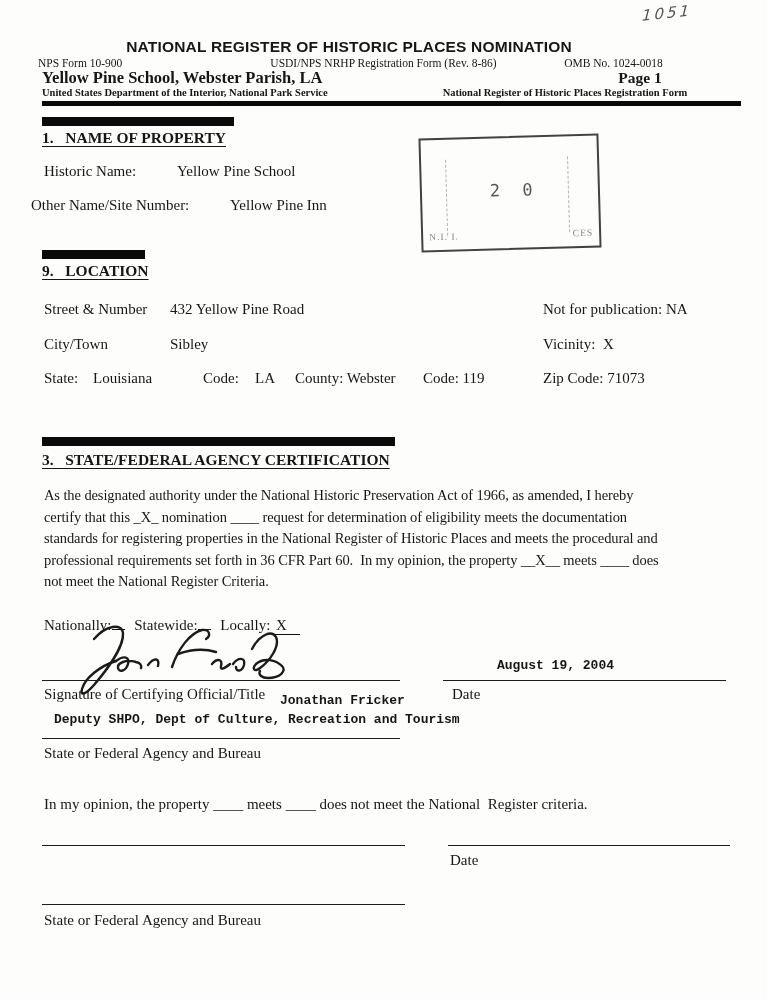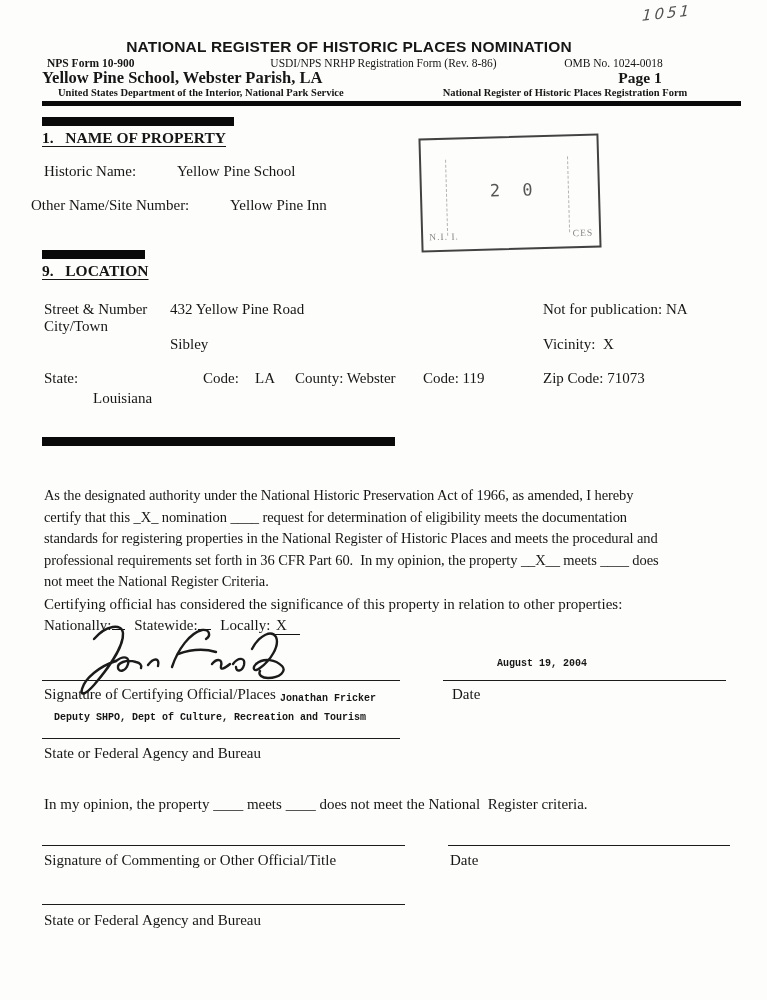--- a/index.html
+++ b/index.html
@@ -9,21 +9,21 @@
     font-family:"Liberation Serif", serif; font-size:15px;
   }
   .abs { position:absolute; }
   .bar { position:absolute; background:#0a0a0a; }
   .rule { position:absolute; border-bottom:1.7px solid #1c1c1c; height:0; }
   .heading {
     font-weight:bold; font-size:15.5px; white-space:pre;
     text-decoration:underline; text-underline-offset:3px; text-decoration-thickness:1.4px;
   }
   .sans { font-family:"Liberation Sans", sans-serif; }
-  .mono { font-family:"Liberation Mono", monospace; font-size:10px; font-weight:700; white-space:pre; }
+  .mono { font-family:"Liberation Mono", monospace; font-size:13px; font-weight:700; white-space:pre; }
   .small { font-size:10.5px; font-weight:700; }
   .meta { font-size:11.5px; }
   .pre { white-space:pre; }
   .par { white-space:pre-wrap; line-height:21.6px; font-size:14.5px; letter-spacing:-0.1px; }
   .blank { display:inline-block; width:13px; height:13px; border-bottom:1.5px solid #111; }
   .xund { display:inline-block; min-width:20px; border-bottom:1.5px solid #111; padding:0 4px 0 2px; }
   .right { text-align:center; }
   .stamp {
     position:absolute; left:420px; top:136px; width:176px; height:110px;
     border:2px solid rgba(25,25,25,0.82); transform:rotate(-1.6deg); background:transparent;
@@ -36,28 +36,28 @@
 </style>
 </head>
 <body>
 
 <div class="page">
 
   <div class="abs hand" style="left:642px; top:4px;">1051</div>
 
   <div class="abs sans" style="left:0; top:38px; width:698px; text-align:center; font-weight:bold; font-size:15.5px; letter-spacing:0.2px;">NATIONAL REGISTER OF HISTORIC PLACES NOMINATION</div>
 
-  <div class="abs meta" style="left:47px; top:57px;font-weight:bold;">NPS Form 10-900</div>
+  <div class="abs meta" style="left:38px; top:57px;">NPS Form 10-900</div>
   <div class="abs meta" style="left:0; top:57px; width:767px; text-align:center;">USDI/NPS NRHP Registration Form (Rev. 8-86)</div>
   <div class="abs meta right" style="left:487px; top:57px; width:253px;">OMB No. 1024-0018</div>
 
   <div class="abs" style="left:42px; top:68px; font-weight:bold; font-size:16.5px;">Yellow Pine School, Webster Parish, LA</div>
   <div class="abs right" style="left:540px; top:69px; width:200px; font-weight:bold; font-size:15.5px;">Page 1</div>
 
-  <div class="abs small" style="left:42px; top:87px;margin-left:16px;">United States Department of the Interior, National Park Service</div>
+  <div class="abs small" style="left:42px; top:87px;">United States Department of the Interior, National Park Service</div>
   <div class="abs small right" style="left:390px; top:87px; width:350px;">National Register of Historic Places Registration Form</div>
 
   <div class="bar" style="left:42px; top:101px; width:699px; height:4.5px;"></div>
 
   <div class="bar" style="left:42px; top:117px; width:192px; height:8.5px;"></div>
   <div class="abs heading" style="left:42px; top:129px;">1.   NAME OF PROPERTY</div>
 
   <div class="abs" style="left:44px; top:163px;">Historic Name:</div>
   <div class="abs" style="left:177px; top:163px;">Yellow Pine School</div>
 
@@ -72,41 +72,41 @@
     <div class="stamp-frag" style="right:6px;">CES</div>
   </div>
 
   <div class="bar" style="left:42px; top:250px; width:103px; height:8.5px;"></div>
   <div class="abs heading" style="left:42px; top:262px;">9.   LOCATION</div>
 
   <div class="abs" style="left:44px; top:301px;">Street &amp; Number</div>
   <div class="abs" style="left:170px; top:301px;">432 Yellow Pine Road</div>
   <div class="abs" style="left:543px; top:301px;">Not for publication: NA</div>
 
-  <div class="abs" style="left:44px; top:318px;">City/Town</div>
+  <div class="abs" style="left:44px; top:336px;">City/Town</div>
   <div class="abs" style="left:170px; top:336px;text-align:center;">Sibley</div>
   <div class="abs pre" style="left:543px; top:336px;">Vicinity:  X</div>
 
   <div class="abs" style="left:44px; top:370px;">State:</div>
-  <div class="abs" style="left:93px; top:390px;">Louisiana</div>
+  <div class="abs" style="left:93px; top:370px;">Louisiana</div>
   <div class="abs" style="left:203px; top:370px;">Code:</div>
   <div class="abs" style="left:255px; top:370px;">LA</div>
   <div class="abs" style="left:295px; top:370px;">County: Webster</div>
   <div class="abs" style="left:423px; top:370px;">Code: 119</div>
   <div class="abs" style="left:543px; top:370px;">Zip Code: 71073</div>
 
   <div class="bar" style="left:42px; top:437px; width:353px; height:9px;"></div>
+  <div class="abs heading" style="left:42px; top:451px;">3.   STATE/FEDERAL AGENCY CERTIFICATION</div>
 
   <div class="abs par" style="left:44px; top:485px; width:700px;">As the designated authority under the National Historic Preservation Act of 1966, as amended, I hereby
 certify that this _X_ nomination ____ request for determination of eligibility meets the documentation
 standards for registering properties in the National Register of Historic Places and meets the procedural and
 professional requirements set forth in 36 CFR Part 60.  In my opinion, the property __X__ meets ____ does
 not meet the National Register Criteria.</div>
 
-  <div class="abs" style="left:44px; top:596px;">Certifying official has considered the significance of this property in relation to other properties:</div>
 
   <div class="abs" style="left:44px; top:616px;">
     <span>Nationally:</span><span class="blank"></span>
     <span style="margin-left:6px;">Statewide:</span><span class="blank"></span>
     <span style="margin-left:6px;">Locally:</span>
     <span class="xund">X</span>
   </div>
 
   <svg class="abs" style="left:66px; top:621px;" width="252" height="82" viewBox="0 0 252 82">
     <g fill="none" stroke="#1b1b1b" stroke-width="2.4" stroke-linecap="round">
@@ -119,33 +119,32 @@
       <path d="M167 43 C172 36 180 36 178 44 C176 51 170 51 170 46"></path>
       <path d="M186 28 C194 13 206 9 210 16 C214 25 204 40 194 47 C188 52 186 47 190 43 C198 36 210 39 216 45 C221 50 214 57 202 57 C196 57 192 54 194 50"></path>
     </g>
   </svg>
 
   <div class="abs mono" style="left:497px; top:658px;">August 19, 2004</div>
 
   <div class="rule" style="left:42px; top:680px; width:358px;"></div>
   <div class="rule" style="left:443px; top:680px; width:283px;"></div>
 
-  <div class="abs" style="left:44px; top:686px;">Signature of Certifying Official/Places</div>
+  <div class="abs" style="left:44px; top:686px;">Signature of Certifying Official/Title</div>
   <div class="abs mono" style="left:280px; top:693px;">Jonathan Fricker</div>
   <div class="abs" style="left:452px; top:686px;">Date</div>
 
   <div class="abs mono" style="left:54px; top:712px;">Deputy SHPO, Dept of Culture, Recreation and Tourism</div>
 
   <div class="rule" style="left:42px; top:738px; width:358px;"></div>
   <div class="abs" style="left:44px; top:745px;">State or Federal Agency and Bureau</div>
 
   <div class="abs pre" style="left:44px; top:796px;">In my opinion, the property ____ meets ____ does not meet the National  Register criteria.</div>
 
   <div class="rule" style="left:42px; top:845px; width:363px;"></div>
   <div class="rule" style="left:448px; top:845px; width:282px;"></div>
 
-  <div class="abs" style="left:44px; top:852px;">Signature of Commenting or Other Official/Title</div>
   <div class="abs" style="left:450px; top:852px;">Date</div>
 
   <div class="rule" style="left:42px; top:904px; width:363px;"></div>
   <div class="abs" style="left:44px; top:912px;">State or Federal Agency and Bureau</div>
 
 </div>
 
 </body></html>

